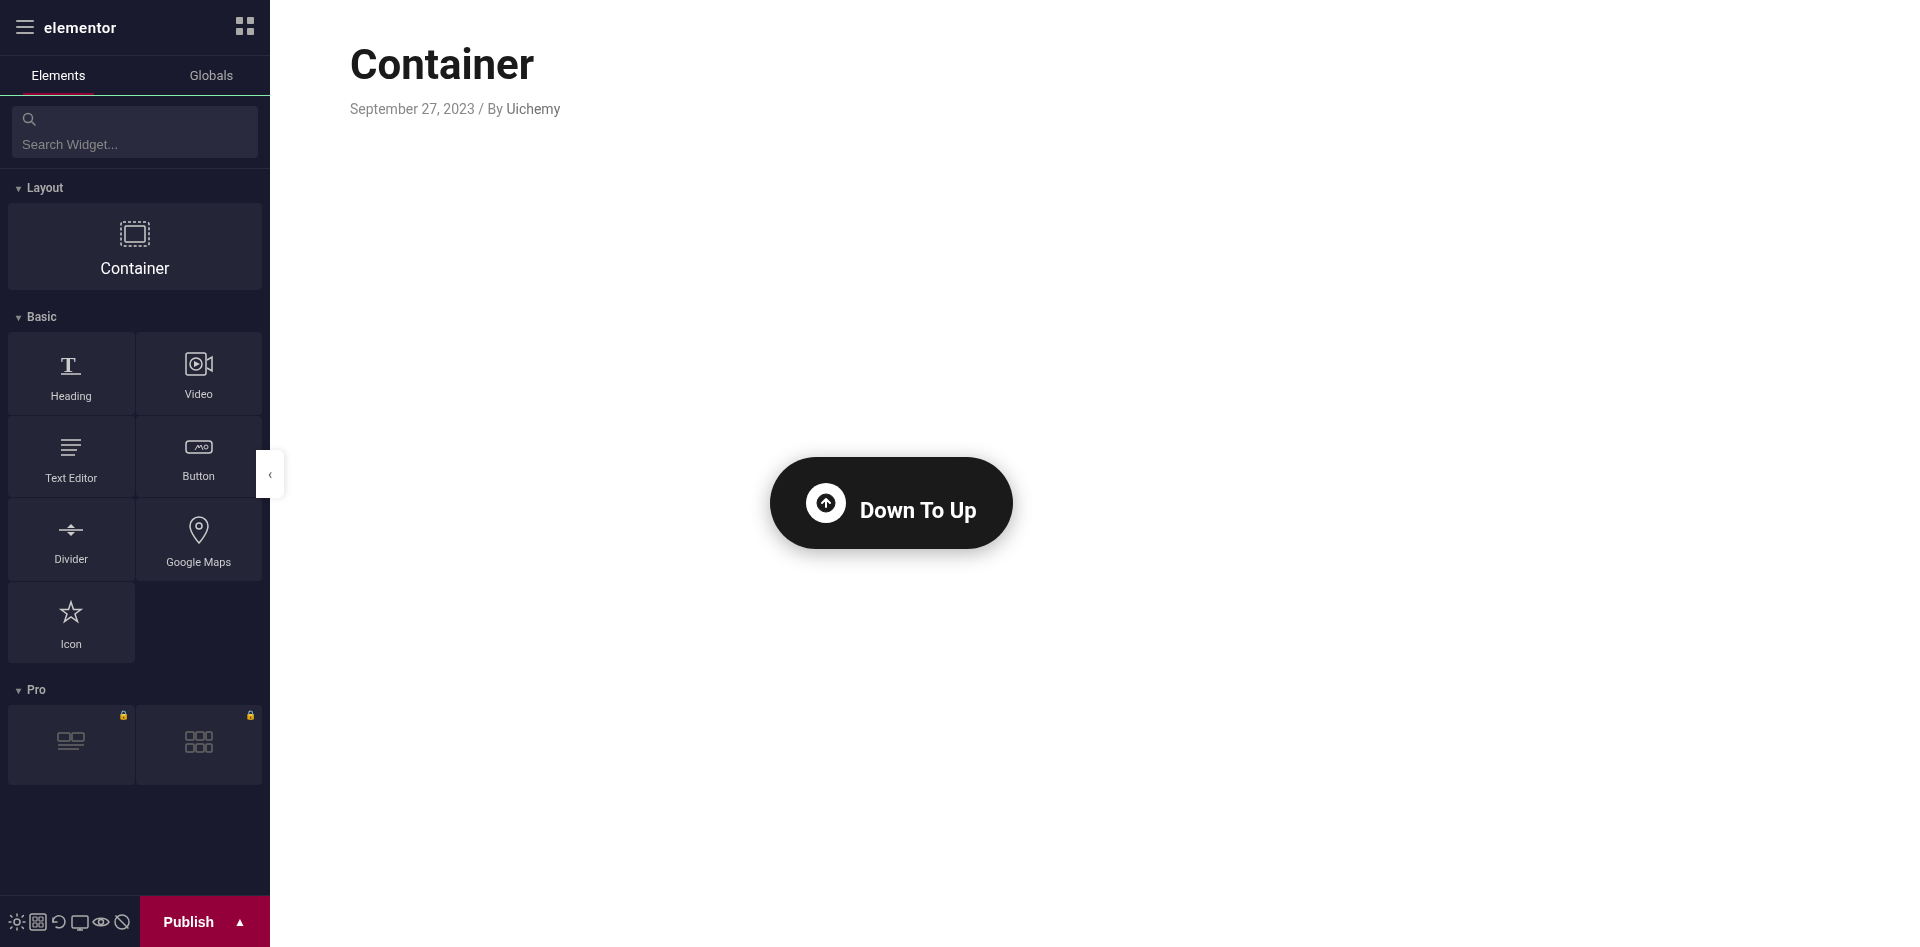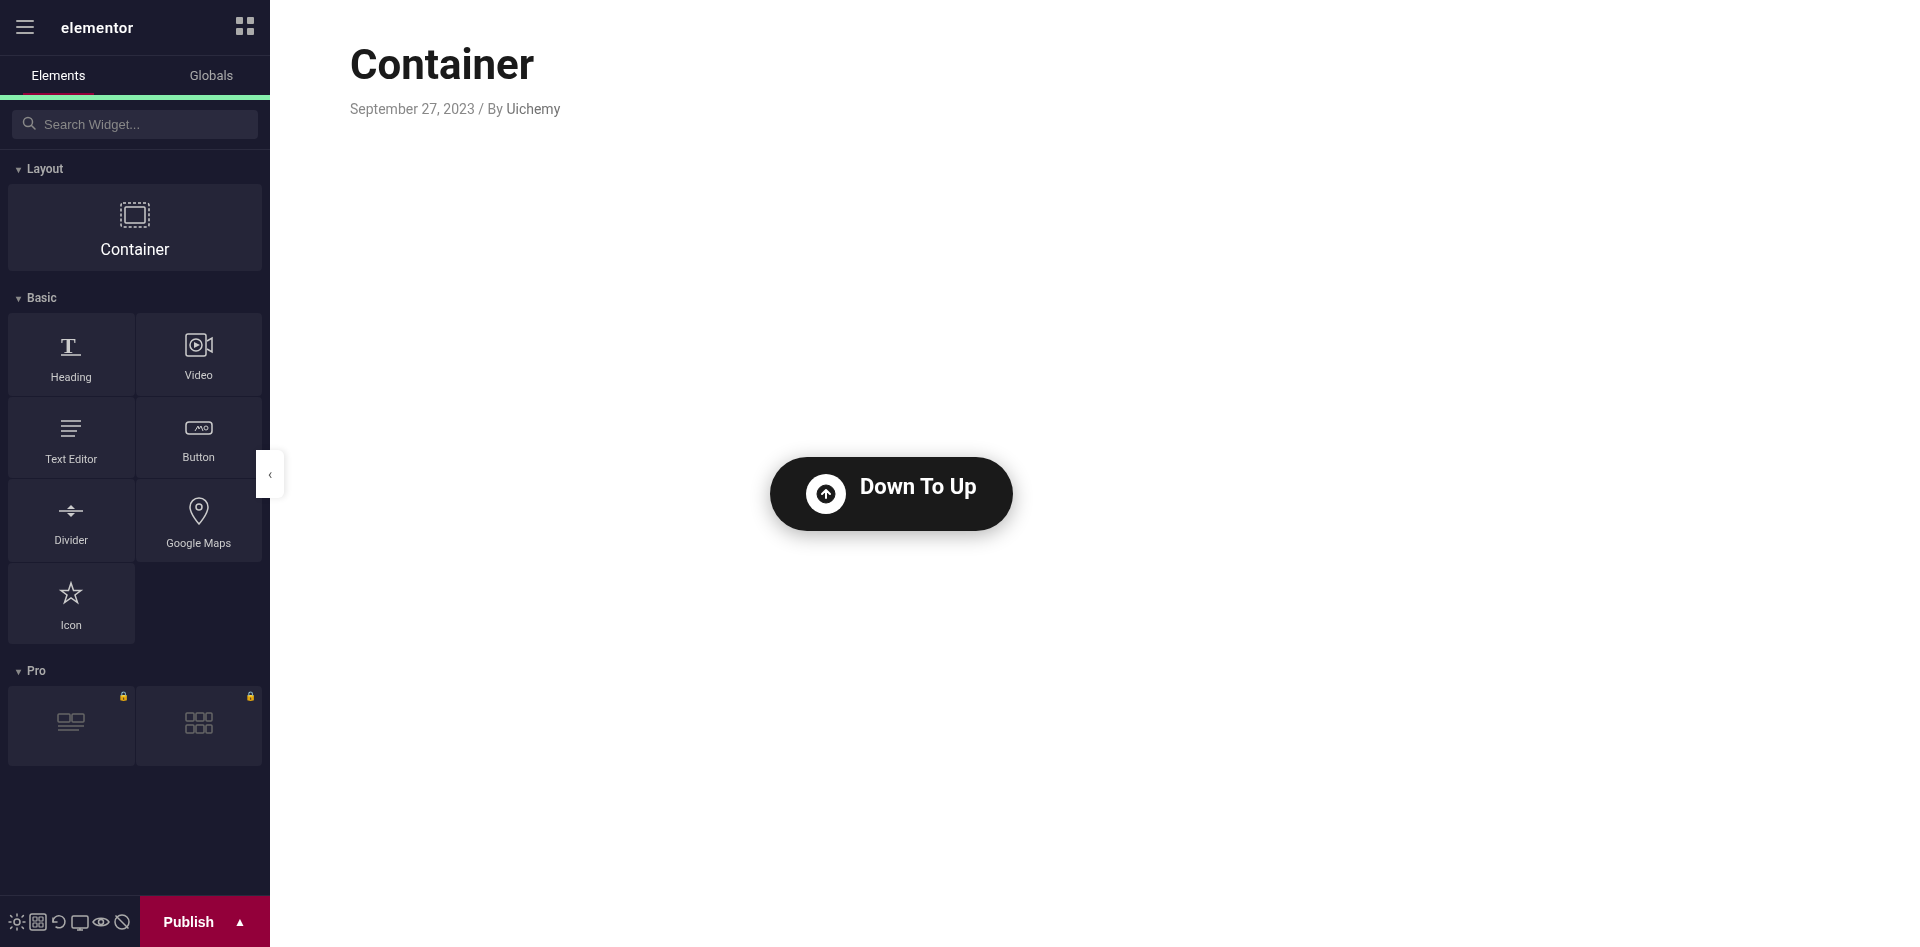--- a/index.html
+++ b/index.html
@@ -37,33 +37,32 @@
       color: #aaa;
       font-size: 18px;
       cursor: pointer;
     }
 
     .elementor-logo {
       font-size: 15px;
       font-weight: 600;
       color: #fff;
       letter-spacing: 0.5px;
-      margin-left: 17px;
     }
 
     .grid-icon {
       color: #aaa;
       font-size: 18px;
       cursor: pointer;
     }
 
     
     .sidebar-tabs {
       display: flex;
-      border-bottom: 5px solid #86efac;
+      border-bottom: 1px solid #86efac;
       gap: 36px;
     }
 
     .sidebar-tab {
       flex: 1;
       text-align: center;
       padding: 12px 0;
       font-size: 13px;
       color: #aaa;
       cursor: pointer;
@@ -85,25 +84,25 @@
     }
 
     
     .sidebar-search {
       padding: 10px 12px;
       border-bottom: 1px solid #2a2a3e;
     }
 
     .search-box {
       display: flex;
-      align-items: center;
       background: #2a2a3e;
       border-radius: 4px;
       padding: 6px 10px;
       gap: 8px;
+      flex-direction: column;
     }
 
     .search-icon-svg {
       color: #888;
       font-size: 13px;
     }
 
     .search-input-text {
       background: transparent;
       border: none;
@@ -298,23 +297,23 @@
       min-height: 500px;
     }
 
     .down-to-up-btn {
       position: absolute;
       top: 300px;
       left: 420px;
       background: #1a1a1a;
       color: #fff;
       border-radius: 50px;
-      padding: 17px 36px;
-      display: flex;
-      align-items: flex-start;
+      padding: 26px 36px;
+      display: flex;
+      align-items: flex-end;
       gap: 14px;
       font-size: 22px;
       font-weight: 700;
       cursor: pointer;
       box-shadow: 0 4px 20px rgba(0,0,0,0.3);
     }
 
     .arrow-circle {
       width: 40px;
       height: 40px;

